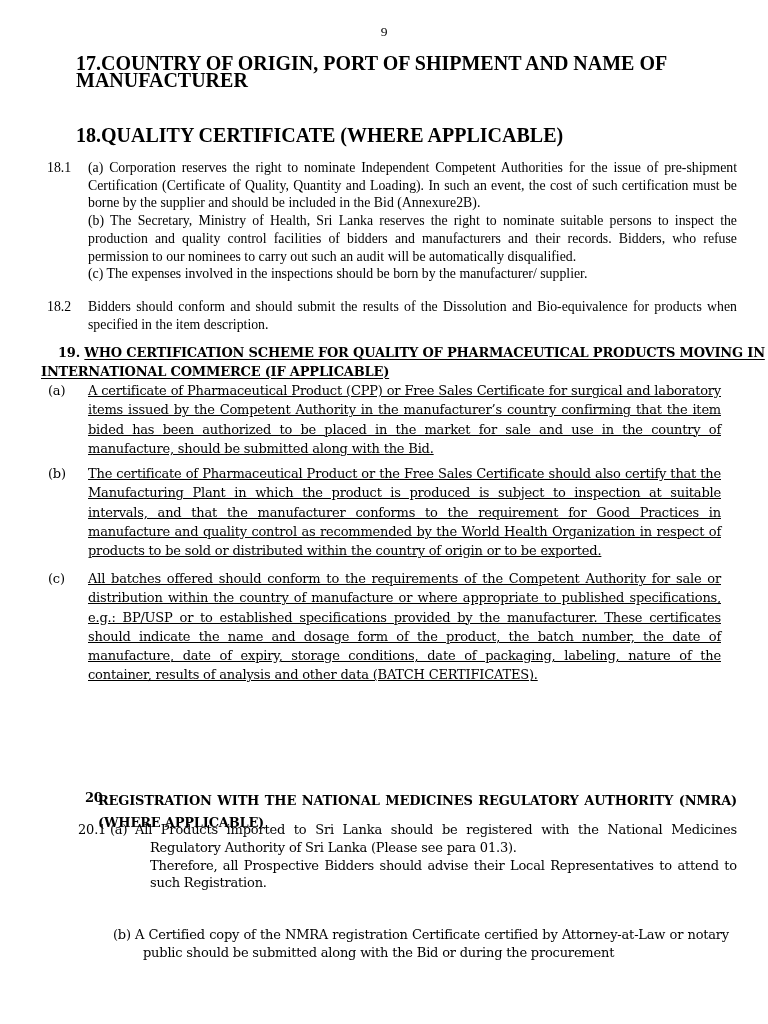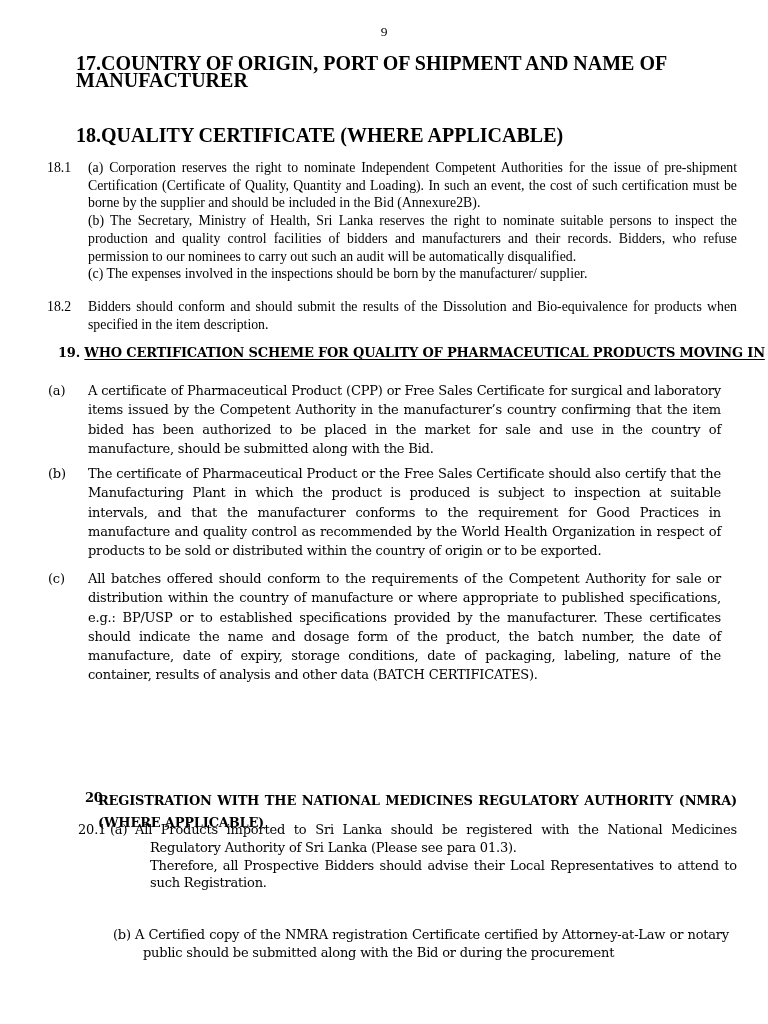--- a/index.html
+++ b/index.html
@@ -51,21 +51,21 @@
     text-align: justify; text-align-last: justify; -moz-text-align-last: justify;
   }
   .h20-l2 { line-height: 22px; }
   .body20 { font-size: 13px; line-height: 17.8px; }
   .t201 { margin-left: 150px; margin-right: 31px; }
   .t201 .p1 { text-indent: -15px; }
   .t20b { margin-left: 143px; margin-right: 39px; }
   .t20b .p1 { text-indent: -8px; }
 
   .col1718 { margin-left: 88px; margin-right: 31px; }
-  .col19   { margin-left: 88px; margin-right: 47px; }
+  .col19   { margin-left: 88px; margin-right: 47px; text-decoration: underline; }
 </style>
 </head>
 <body>
 
 <div class="page">
 
   <div class="pageno f1">9</div>
 
   <div class="clause f1 h1718" style="top:55px; left:48px;">
     <span class="hnum">17.</span><span>COUNTRY OF ORIGIN, PORT OF SHIPMENT AND NAME OF MANUFACTURER</span>
@@ -87,20 +87,21 @@
 
   <div class="clause f1 body181" style="top:298px;">
     <span class="lbl" style="left:47px;">18.2</span>
     <div class="txt col1718">Bidders should conform and should submit the results of the Dissolution and Bio-equivalence for products when specified in the item description.</div>
   </div>
 
   <div class="clause f2 h19" style="top:344px;">
     <div class="h19-l1">
       <span>19.</span> <span class="u">WHO CERTIFICATION SCHEME FOR QUALITY OF PHARMACEUTICAL PRODUCTS MOVING IN</span>
     </div>
+    <div class="h19-l2 u">INTERNATIONAL COMMERCE (IF APPLICABLE)</div>
   </div>
 
   <div class="clause f2 body19" style="top:381px;">
     <span class="lbl" style="left:48px;">(a)</span>
     <div class="txt col19">A certificate of Pharmaceutical Product (CPP) or Free Sales Certificate for surgical and laboratory items issued by the Competent Authority in the manufacturer’s country confirming that the item bided has been authorized to be placed in the market for sale and use in the country of manufacture, should be submitted along with the Bid.</div>
   </div>
 
   <div class="clause f2 body19" style="top:464px;">
     <span class="lbl" style="left:48px;">(b)</span>
     <div class="txt col19">The certificate of Pharmaceutical Product or the Free Sales Certificate should also certify that the Manufacturing Plant in which the product is produced is subject to inspection at suitable intervals, and that the manufacturer conforms to the requirement for Good Practices in manufacture and quality control as recommended by the World Health Organization in respect of products to be sold or distributed within the country of origin or to be exported.</div>

